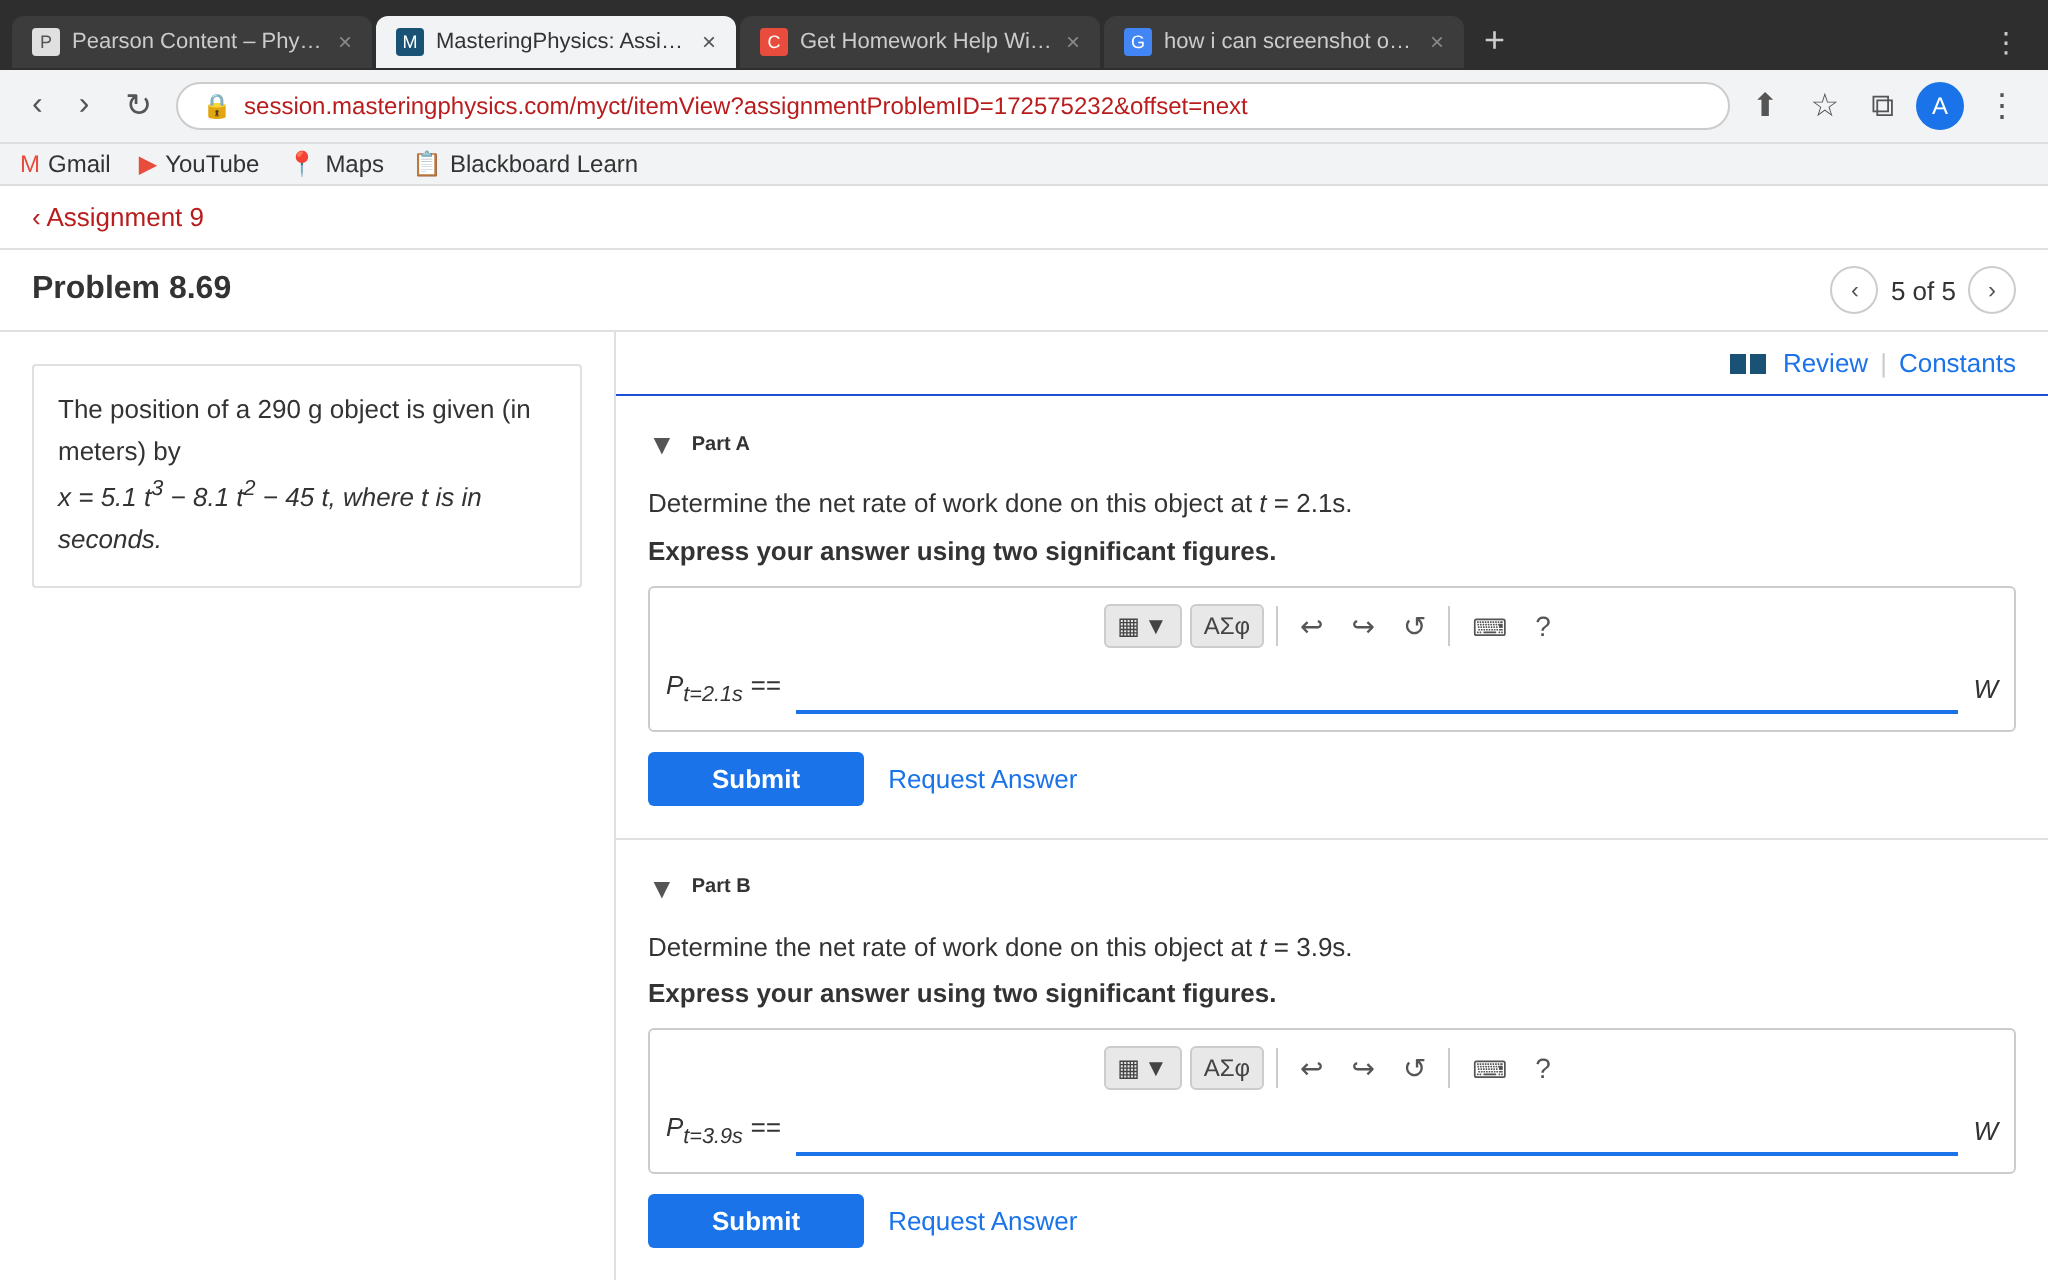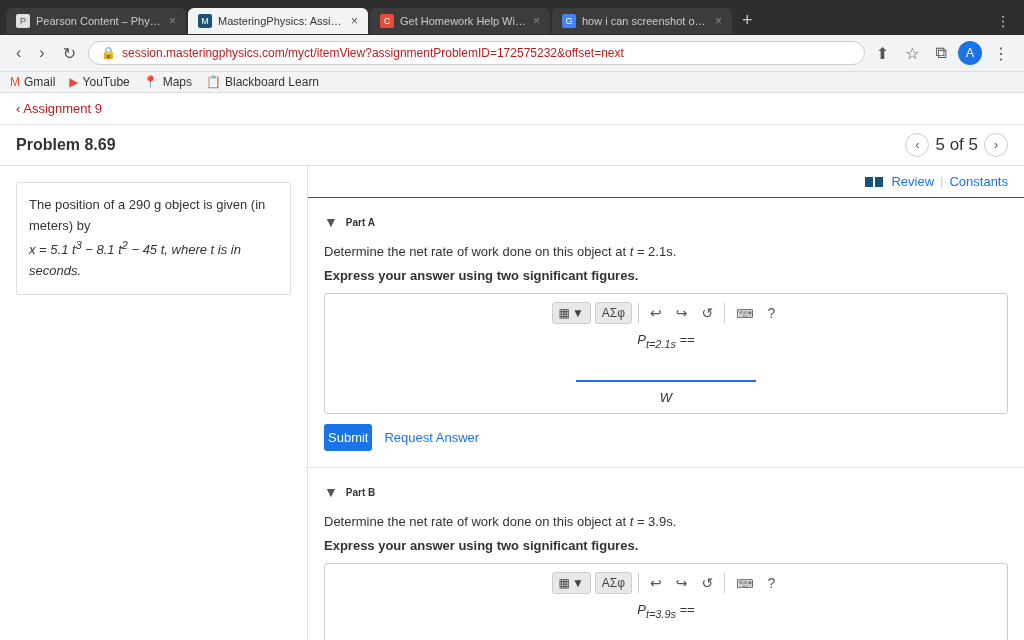--- a/index.html
+++ b/index.html
@@ -31,21 +31,21 @@
     .page-wrapper { background: #fff; }
 
     
     .assignment-header { padding: 8px 16px; border-bottom: 1px solid #e0e0e0; }
     .assignment-link { color: #b91c1c; font-size: 13px; text-decoration: none; cursor: pointer; }
     .assignment-link::before { content: "‹ "; }
     .problem-title-bar { display: flex; align-items: center; justify-content: space-between; padding: 8px 16px; border-bottom: 1px solid #e0e0e0; }
     .problem-title { font-size: 16px; font-weight: bold; color: #333; }
     .pagination { display: flex; align-items: center; gap: 6px; }
     .page-nav-btn { background: none; border: 1px solid #ccc; border-radius: 50%; width: 24px; height: 24px; cursor: pointer; display: flex; align-items: center; justify-content: center; font-size: 12px; color: #555; }
-    .page-count { font-size: 17px; color: #333; }
+    .page-count { font-size: 13px; color: #333; }
 
     
     .main-layout { display: flex; min-height: 500px; }
     .sidebar { width: 308px; border-right: 1px solid #e0e0e0; padding: 16px; background: #fff; flex-shrink: 0; }
     .sidebar-problem-text { font-size: 13px; color: #333; line-height: 1.6; border: 1px solid #e0e0e0; padding: 12px; border-radius: 2px; }
 
     .content-area { flex: 1; padding: 0; overflow-y: auto; }
     .review-bar { display: flex; align-items: center; justify-content: flex-end; padding: 8px 16px; gap: 6px; border-bottom: 1px solid #1d4ed8; }
     .review-link { color: #1a73e8; font-size: 13px; cursor: pointer; text-decoration: none; }
     .separator { color: #ccc; }
@@ -57,27 +57,27 @@
     .part-title { font-size: 10px; font-weight: bold; color: #333; }
     .part-question { font-size: 13px; color: #333; margin-bottom: 6px; line-height: 1.5; }
     .part-instruction { font-size: 13px; font-weight: bold; color: #333; margin-bottom: 10px; }
 
     
     .answer-box { border: 1px solid #ccc; border-radius: 3px; padding: 8px; background: #fff; margin-bottom: 10px; }
     .toolbar { display: flex; align-items: center; gap: 4px; margin-bottom: 8px; justify-content: center; }
     .toolbar-btn { background: #e8e8e8; border: 1px solid #ccc; border-radius: 3px; padding: 3px 6px; cursor: pointer; font-size: 12px; color: #444; display: flex; align-items: center; gap: 2px; }
     .toolbar-icon-btn { background: none; border: none; cursor: pointer; color: #555; font-size: 14px; padding: 3px 5px; border-radius: 3px; }
 
-    .input-row { display: flex; align-items: center; gap: 8px; flex-direction: column; }
+    .input-row { display: flex; align-items: center; gap: 8px; }
     .input-label { font-size: 13px; color: #333; white-space: nowrap; font-style: italic; }
     .answer-input { flex: 1; border: none; border-bottom: 2px solid #1a73e8; outline: none; font-size: 13px; padding: 4px 2px; background: transparent; }
     .unit-label { font-size: 13px; color: #333; font-style: italic; }
 
     .action-row { display: flex; align-items: center; gap: 12px; }
-    .submit-btn { background: #1a73e8; color: #fff; border: none; border-radius: 3px; padding: 6px 4px; font-size: 13px; cursor: pointer; font-weight: normal; }
+    .submit-btn { background: #1a73e8; color: #fff; border: none; border-radius: 3px; padding: 6px 32px; font-size: 13px; cursor: pointer; font-weight: bold; }
     .request-link { color: #1a73e8; font-size: 13px; cursor: pointer; text-decoration: none; }
 
     
     .favicon-pearson { background: #e0e0e0; }
   </style>
 </head>
 <body>
 
 <div class="browser-chrome">
 

